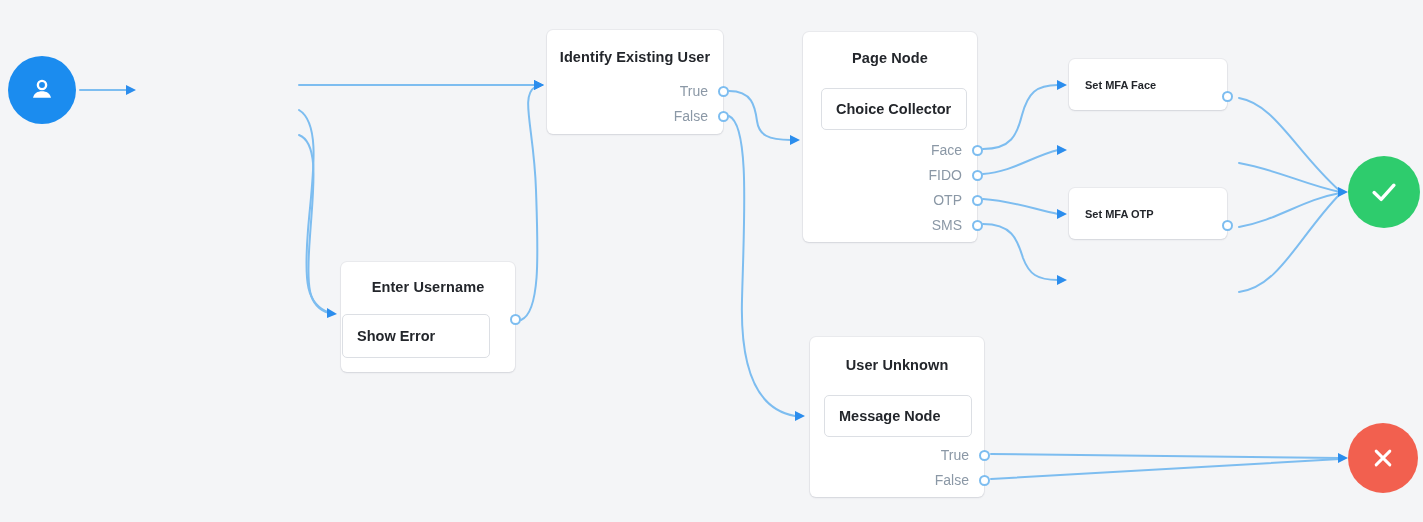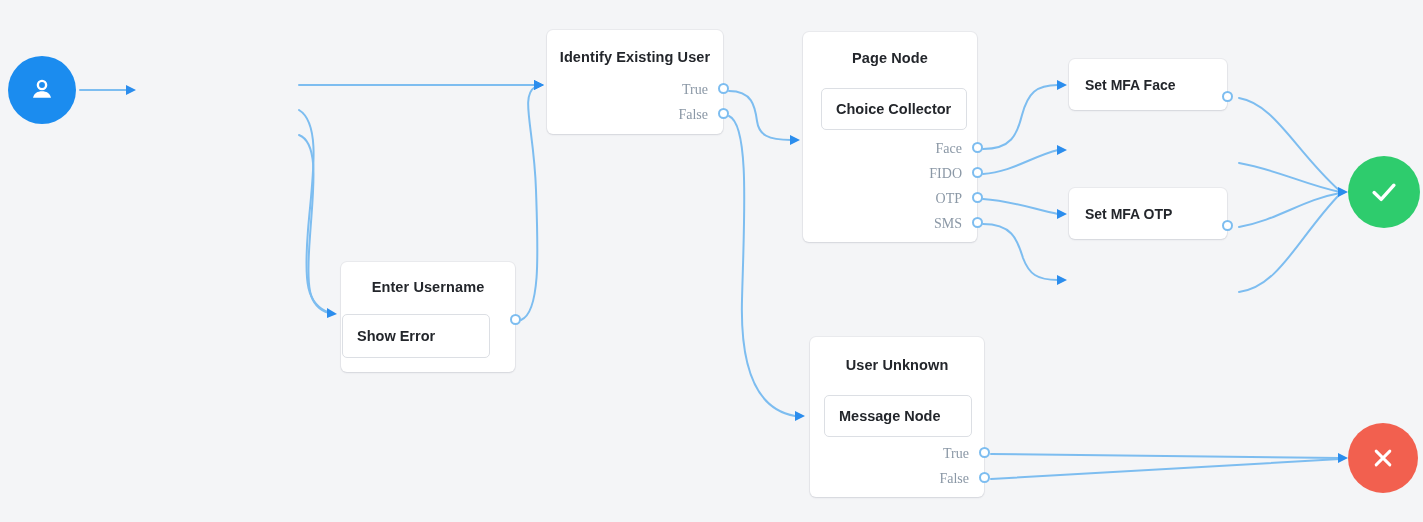--- a/index.html
+++ b/index.html
@@ -65,24 +65,23 @@
   .inner-box-label {
     font-size: 14.5px;
     font-weight: bold;
     color: #23262b;
   }
 
   
   .port-row {
     position: absolute;
     display: flex;
-    align-items: flex-start;
+    align-items: center;
     justify-content: flex-end;
     height: 16px;
-    font-family: Liberation Serif, serif;
   }
   .port-label {
     font-size: 14px;
     color: #8b98a6;
     white-space: nowrap;
     line-height: 1;
   }
   .port-dot {
     width: 11px;
     height: 11px;
@@ -128,21 +127,21 @@
   #node-success      { left: 1348px; top: 156px; width: 72px; height: 72px; background: #2ecc6d; }
   #node-failure      { left: 1348px; top: 423px; width: 70px; height: 70px; background: #f2604f; }
 
   
   .mfa-card {
     display: flex;
     align-items: center;
     padding-left: 16px;
   }
   .mfa-label {
-    font-size: 14px;
+    font-size: 11px;
     font-weight: bold;
     color: #23262b;
   }
 </style>
 </head>
 <body>
 
 <div id="canvas">
 
   <svg id="edge-layer" viewBox="0 0 1423 522" xmlns="http://www.w3.org/2000/svg">

